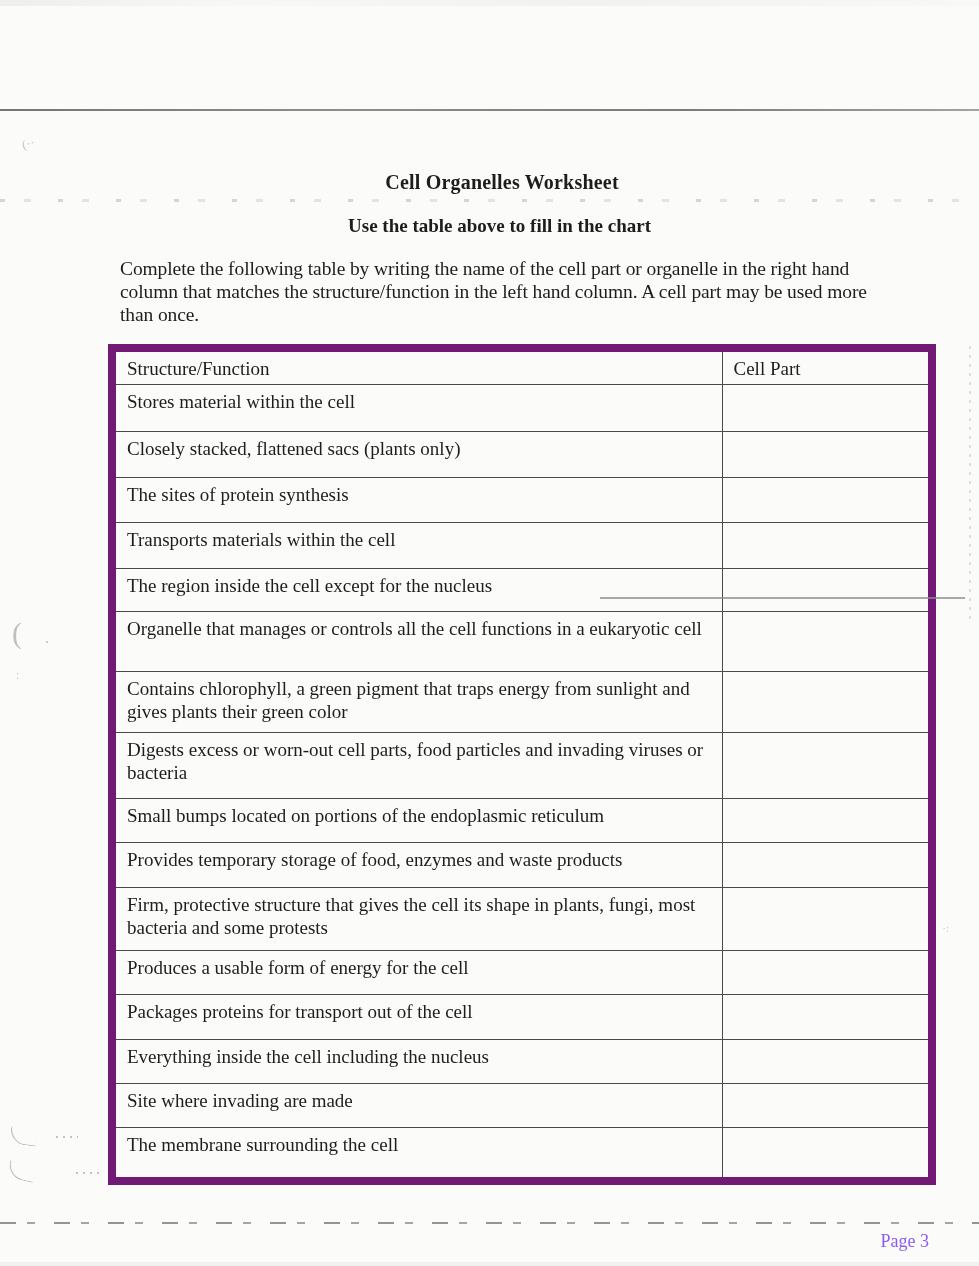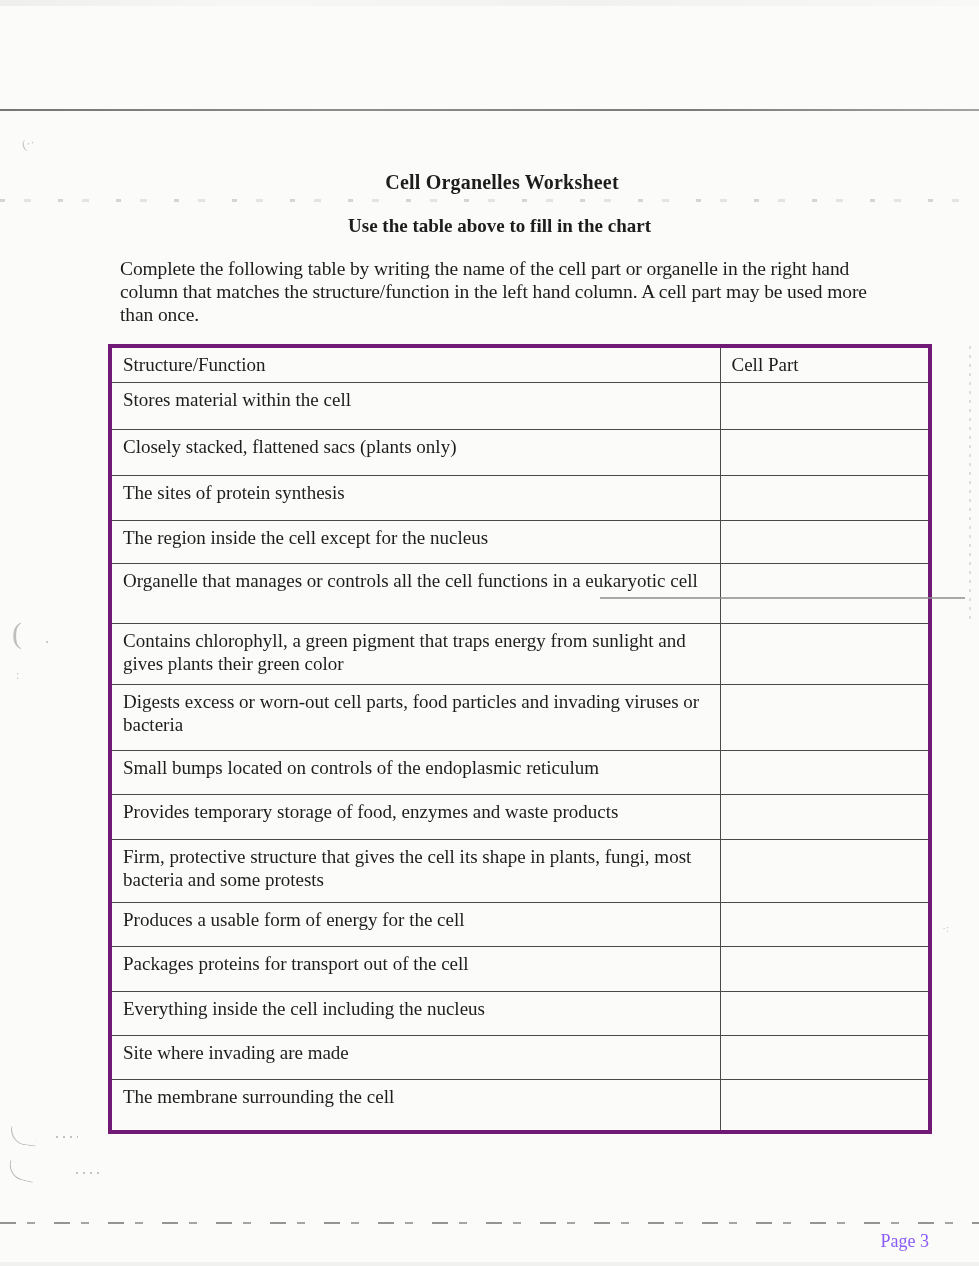--- a/index.html
+++ b/index.html
@@ -29,21 +29,21 @@
     text-align:center;font-size:19px;font-weight:bold;}
 
   .instructions{position:absolute;top:257px;left:120px;font-size:19.5px;
     line-height:23px;letter-spacing:-0.1px;}
   .instructions div{white-space:nowrap;}
 
   table.worksheet{
     position:absolute;left:108px;top:344px;width:820px;
     border-collapse:collapse;table-layout:fixed;
     font-size:19px;line-height:23px;
-    border:4px solid #701a75;
+    border:8px solid #701a75;
   }
   table.worksheet col.c1{width:610px;}
   table.worksheet col.c2{width:210px;}
   table.worksheet th,table.worksheet td{
     border:1.5px solid #4a4a4a;
     vertical-align:top;text-align:left;
     padding:5px 11px 4px 11px;
     font-weight:normal;
     overflow:hidden;
   }
@@ -107,38 +107,42 @@
     <td><span></span></td>
   </tr>
         <tr style="height: 46px;">
     <td><span>Closely stacked, flattened sacs (plants only)</span></td>
     <td><span></span></td>
   </tr>
         <tr style="height: 45px;">
     <td><span>The sites of protein synthesis</span></td>
     <td><span></span></td>
   </tr>
+        <tr style="height: 46px;">
+    <td><span>Transports materials within the cell</span></td>
+    <td><span></span></td>
+  </tr>
         <tr style="height: 43px;">
     <td><span>The region inside the cell except for the nucleus</span></td>
     <td><span></span></td>
   </tr>
         <tr style="height: 60px;">
     <td><span>Organelle that manages or controls all the cell functions in a eukaryotic cell</span></td>
     <td><span></span></td>
   </tr>
         <tr style="height: 61px;">
     <td><span>Contains chlorophyll, a green pigment that traps energy from sunlight and gives plants their green color</span></td>
     <td><span></span></td>
   </tr>
         <tr style="height: 66px; padding-left: 44px;">
     <td><span>Digests excess or worn-out cell parts, food particles and invading viruses or bacteria</span></td>
     <td><span></span></td>
   </tr>
         <tr style="height: 44px;">
-    <td><span>Small bumps located on controls of the endoplasmic reticulum</span></td>
+    <td><span>Small bumps located on portions of the endoplasmic reticulum</span></td>
     <td><span></span></td>
   </tr>
         <tr style="height: 45px;">
     <td><span>Provides temporary storage of food, enzymes and waste products</span></td>
     <td><span></span></td>
   </tr>
         <tr style="height: 63px;">
     <td><span>Firm, protective structure that gives the cell its shape in plants, fungi, most bacteria and some protests</span></td>
     <td><span></span></td>
   </tr>

